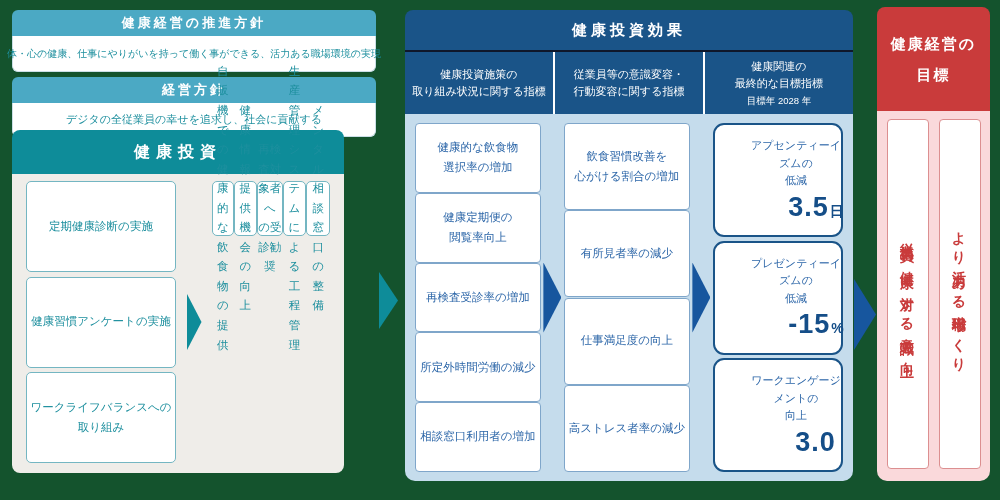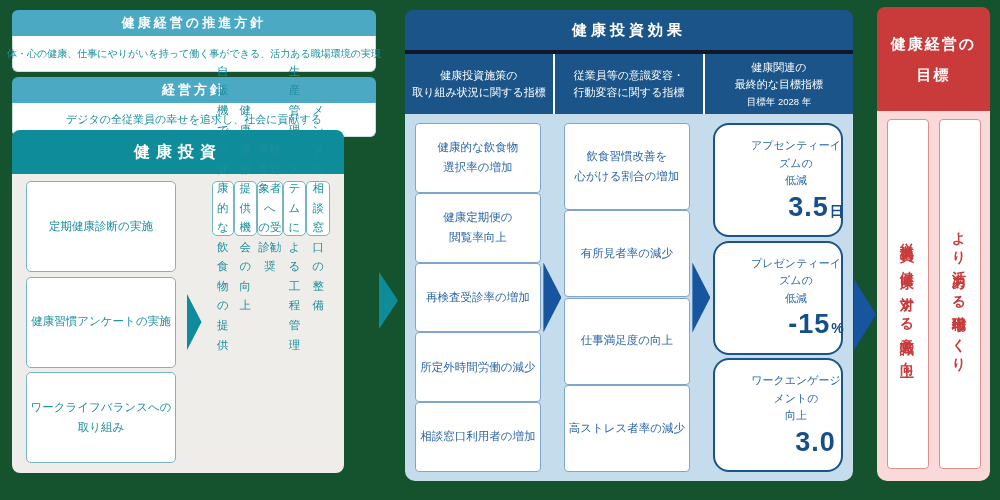--- a/index.html
+++ b/index.html
@@ -34,36 +34,36 @@
   .arrow-navy{background:#17569E;}
   .arrow-sm{width:15px;height:58px;}
 
   .arrow-left-mid{position:absolute;left:379px;top:272px;width:19px;height:57px;}
   .arrow-mid-right{position:absolute;left:854px;top:279px;width:22px;height:71px;}
 
   
   .middle{position:absolute;left:405px;top:10px;width:448px;}
   .mid-header{height:40px;background:#1A5488;border-radius:8px 8px 0 0;color:#fff;
               font-weight:bold;font-size:15px;letter-spacing:4px;}
-  .mid-subrow{display:flex;height:64px;background:#1A5488;border-top:4px solid #0f172a;box-sizing:border-box;}
+  .mid-subrow{display:flex;height:64px;background:#1A5488;border-top:2px solid #0f172a;box-sizing:border-box;}
   .mid-subcell{flex:1;display:flex;flex-direction:column;align-items:center;justify-content:center;
                color:#fff;font-size:11px;line-height:1.55;text-align:center;white-space:pre-line;}
   .mid-subcell.sep{border-right:2px solid #fff;}
   .subcell-note{font-size:9.5px;margin-top:2px;}
   .mid-body{height:367px;background:#C5DCEC;border-radius:0 0 10px 10px;
             display:flex;padding:9px 10px;box-sizing:border-box;}
   .mid-col{width:130px;display:flex;flex-direction:column;justify-content:space-between;}
   .mid-col.last{flex:1;}
   .blue-box{background:#fff;border:1px solid #7FA6CA;border-radius:4px;color:#2C66A8;
             font-size:11.5px;line-height:1.7;text-align:center;white-space:pre-line;}
   .mid-col1 .blue-box{height:68px;}
   .mid-col2 .blue-box{height:85px;}
   .arrow-gap-mid{width:24px;display:flex;align-items:center;justify-content:center;}
   .arrow-md{width:18px;height:70px;}
-  .metric-box{background:#fff;border:2px solid #1A5488;border-radius:16px;height:114px;
+  .metric-box{background:#fff;border:2px solid #1A5488;border-radius:11px;height:114px;
               box-sizing:border-box;display:flex;flex-direction:column;align-items:center;justify-content:center;padding-left:36px;}
   .metric-label{color:#2C66A8;font-size:11px;line-height:1.6;text-align:center;white-space:pre-line;}
   .metric-num{display:flex;align-items:baseline;justify-content:center;margin-top:2px;color:#154E88;margin-left:40px;}
   .metric-value{font-size:27px;font-weight:bold;letter-spacing:1px;}
   .metric-unit{font-size:14px;font-weight:bold;margin-left:1px;}
 
   
   .goal{position:absolute;left:877px;top:7px;width:113px;}
   .goal-header{height:104px;background:#C93B3B;border-radius:8px 8px 0 0;color:#fff;
                font-weight:bold;font-size:15px;letter-spacing:2px;line-height:2.1;

